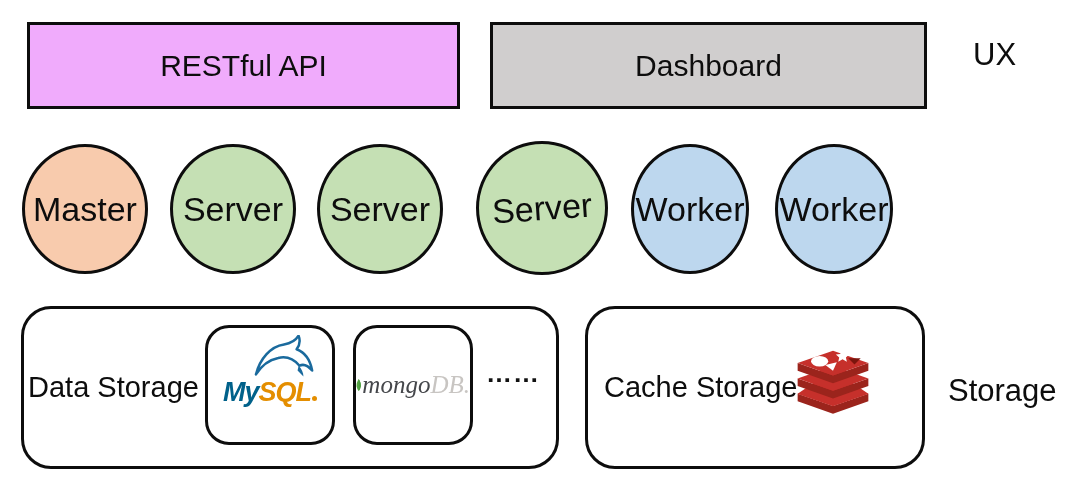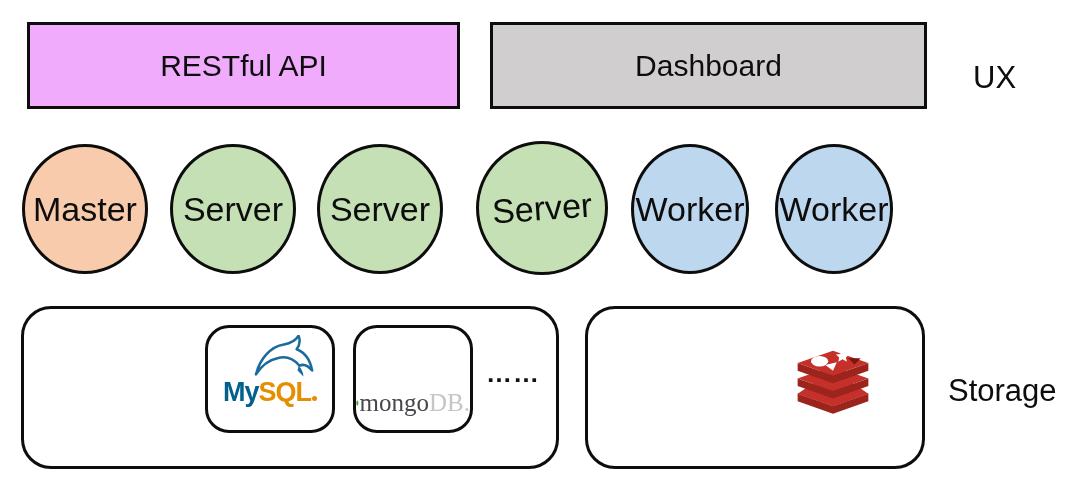--- a/index.html
+++ b/index.html
@@ -48,21 +48,21 @@
   .node-server3 .node-label { transform: rotate(-4deg); }
   .node-worker1 { left: 631px; width: 118px; background: #bdd7ee; }
   .node-worker2 { left: 775px; width: 118px; background: #bdd7ee; }
 
   
   .row-label {
     position: absolute;
     font-size: 31px;
     white-space: nowrap;
   }
-  .label-ux      { left: 973px; top: 60px;  }
+  .label-ux      { left: 973px; top: 37px;  }
   .label-compute { left: 930px; top: 193px; }
   .label-storage { left: 948px; top: 373px; }
 
   
   .storage-container {
     position: absolute;
     top: 306px;
     height: 163px;
     border: 3px solid #0d0d0d;
     box-sizing: border-box;
@@ -76,25 +76,26 @@
     position: absolute;
     font-size: 29px;
     white-space: nowrap;
   }
   .data-storage-label  { left: 28px;  top: 371px; }
   .cache-storage-label { left: 604px; top: 371px; }
 
   .db-box {
     position: absolute;
     top: 325px;
-    height: 108px;
+    height: 120px;
     border: 3px solid #0d0d0d;
     box-sizing: border-box;
     border-radius: 24px;
     background: #ffffff;
+    font-style: italic;
   }
   .mysql-box { left: 205px; width: 130px; }
   .mongo-box { left: 353px; width: 120px; }
 
   
   .mysql-dolphin { position: absolute; top: 7px; left: 46px; width: 62px; height: 44px; }
   .mysql-word {
     position: absolute;
     top: 48px; left: 0; right: 0;
     text-align: center;
@@ -113,21 +114,20 @@
     margin-left: 1px;
   }
 
   
   .mongo-inner {
     display: flex;
     height: 100%;
     align-items: center;
     justify-content: center;
     gap: 1px;
-    margin-top: 24px;
   }
   .mongo-word {
     font-family: "Liberation Serif", serif;
     font-size: 25px;
     white-space: nowrap;
   }
   .mongo-main { color: #45474b; }
   .mongo-db   { color: #c8c5c2; }
 
   
@@ -170,20 +170,21 @@
     <span class="node-label">Server</span>
   </div>
   <div class="node node-worker1">
     <span class="node-label">Worker</span>
   </div>
   <div class="node node-worker2">
     <span class="node-label">Worker</span>
   </div>
 
   <div class="storage-container data-storage-container"></div>
+  <div class="storage-group-label data-storage-label">Data Storage</div>
 
   <div class="db-box mysql-box">
     <svg class="mysql-dolphin" viewBox="0 0 64 44" xmlns="http://www.w3.org/2000/svg">
       <path d="M2,40 C6,24 17,11 31,9 C38,8 43,5 46,0 C48,5 47,10 44,14 C52,17 58,25 60,36 C55,30 51,29 47,31 C41,24 33,21 25,23 C15,25 7,32 2,40 Z" fill="none" stroke="#1a6a9d" stroke-width="2.6" stroke-linejoin="round"></path>
       <path d="M46,31 C49,34 51,38 51,42 L45,36 Z" fill="#1a6a9d"></path>
     </svg>
     <div class="mysql-word">
       <span class="mysql-my">My</span><span class="mysql-sql">SQL</span><span class="mysql-tm-dot"></span>
     </div>
   </div>
@@ -194,20 +195,21 @@
         <path d="M9,0 C13.5,7 17,15 16,24 C15,32 11.5,37 9,40 C6.5,37 3,32 2,24 C1,15 4.5,7 9,0 Z" fill="#58a846"></path>
         <path d="M9,0 C13.5,7 17,15 16,24 C15,32 11.5,37 9,40 Z" fill="#4c9c3f"></path>
       </svg>
       <span class="mongo-word"><span class="mongo-main">mongo</span><span class="mongo-db">DB</span><span class="mongo-db">.</span></span>
     </div>
   </div>
 
   <div class="more-dots">……</div>
 
   <div class="storage-container cache-storage-container"></div>
+  <div class="storage-group-label cache-storage-label">Cache Storage</div>
 
   <svg class="redis-logo" viewBox="0 0 90 80" xmlns="http://www.w3.org/2000/svg">
 
     <path d="M8,47 L8,55 L45,68 L82,55 L82,47 L45,60 Z" fill="#9b241c"></path>
     <path d="M45,22 L82,47 L45,60 L8,47 Z" fill="#c6302b"></path>
     <path d="M45,34 L82,47 L45,60 L8,47 Z" fill="#c6302b"></path>
 
     <path d="M8,31 L8,39 L45,52 L82,39 L82,31 L45,44 Z" fill="#9b241c"></path>
     <path d="M45,18 L82,31 L45,44 L8,31 Z" fill="#c6302b"></path>
 

